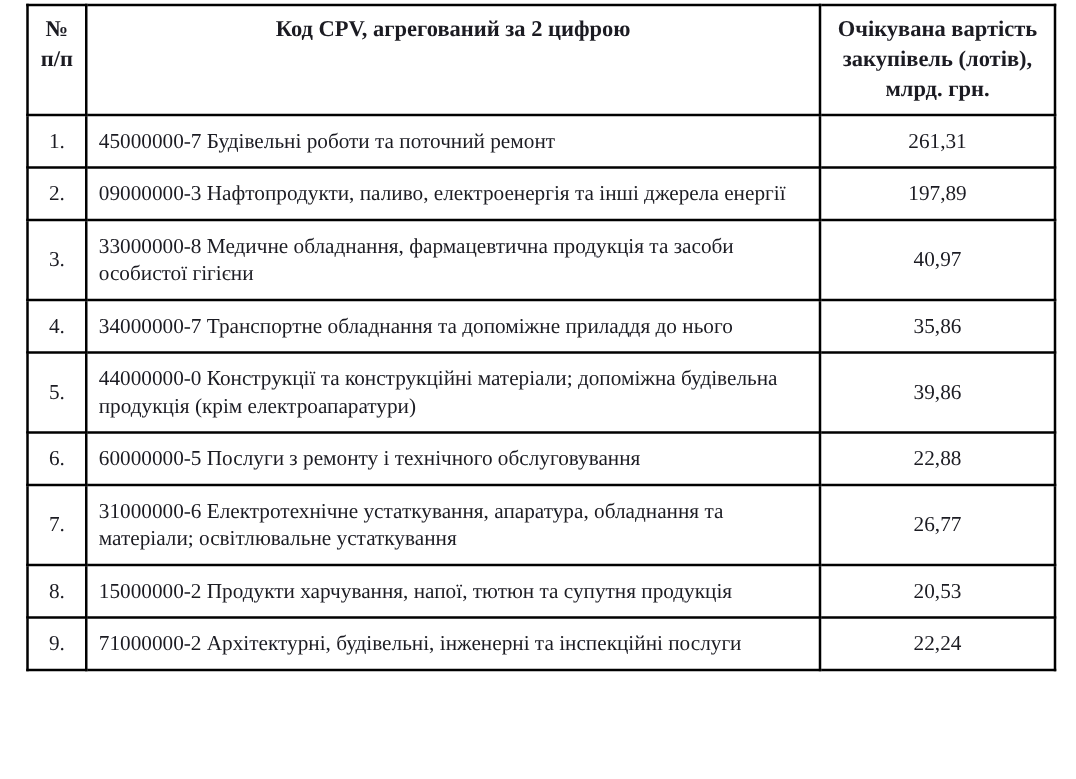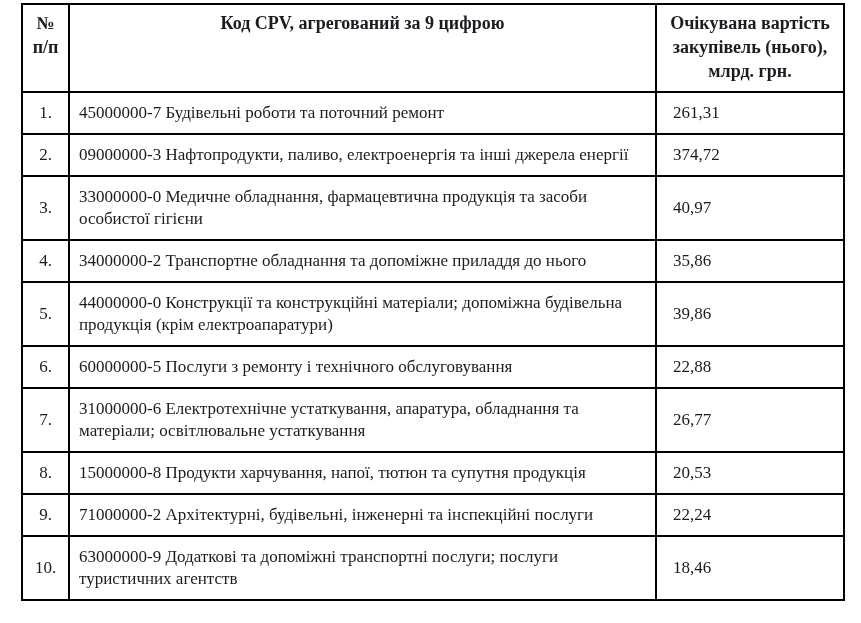--- a/index.html
+++ b/index.html
@@ -51,87 +51,82 @@
   .cpv-table td.num {
     text-align: center;
     padding: 9px 2px;
   }
   .cpv-table td.desc {
     text-align: left;
     padding-left: 9px;
     padding-right: 10px;
   }
   .cpv-table td.val {
-    text-align: left;
+    text-align: center;
   }
 </style>
 </head>
 <body>
 
 <div class="page">
   <table class="cpv-table">
     <colgroup>
       <col style="width:47px">
       <col style="width:587px">
       <col style="width:188px">
     </colgroup>
     <thead>
       <tr>
         <th class="col-num">№
 п/п</th>
-        <th class="col-cpv">Код CPV,  агрегований за 9 цифрою</th>
-        <th class="col-val">Очікувана вартість закупівель (нього), млрд. грн.</th>
+        <th class="col-cpv">Код CPV,  агрегований за 2 цифрою</th>
+        <th class="col-val">Очікувана вартість закупівель (лотів), млрд. грн.</th>
       </tr>
     </thead>
     <tbody>
       <tr>
         <td class="num">1.</td>
         <td class="desc">45000000-7 Будівельні роботи та поточний ремонт</td>
         <td class="val">261,31</td>
       </tr>
       <tr>
         <td class="num">2.</td>
         <td class="desc">09000000-3 Нафтопродукти, паливо, електроенергія та інші джерела енергії</td>
-        <td class="val">374,72</td>
+        <td class="val">197,89</td>
       </tr>
       <tr>
         <td class="num">3.</td>
-        <td class="desc">33000000-0 Медичне обладнання, фармацевтична продукція та засоби особистої гігієни</td>
+        <td class="desc">33000000-8 Медичне обладнання, фармацевтична продукція та засоби особистої гігієни</td>
         <td class="val">40,97</td>
       </tr>
       <tr>
         <td class="num">4.</td>
-        <td class="desc">34000000-2 Транспортне обладнання та допоміжне приладдя до нього</td>
+        <td class="desc">34000000-7 Транспортне обладнання та допоміжне приладдя до нього</td>
         <td class="val">35,86</td>
       </tr>
       <tr>
         <td class="num">5.</td>
         <td class="desc">44000000-0 Конструкції та конструкційні матеріали; допоміжна будівельна продукція (крім електроапаратури)</td>
         <td class="val">39,86</td>
       </tr>
       <tr>
         <td class="num">6.</td>
         <td class="desc">60000000-5 Послуги з ремонту і технічного обслуговування</td>
         <td class="val">22,88</td>
       </tr>
       <tr>
         <td class="num">7.</td>
         <td class="desc">31000000-6 Електротехнічне устаткування, апаратура, обладнання та матеріали; освітлювальне устаткування</td>
         <td class="val">26,77</td>
       </tr>
       <tr>
         <td class="num">8.</td>
-        <td class="desc">15000000-8 Продукти харчування, напої, тютюн та супутня продукція</td>
+        <td class="desc">15000000-2 Продукти харчування, напої, тютюн та супутня продукція</td>
         <td class="val">20,53</td>
       </tr>
       <tr>
         <td class="num">9.</td>
         <td class="desc">71000000-2 Архітектурні, будівельні, інженерні та інспекційні послуги</td>
         <td class="val">22,24</td>
       </tr>
-      <tr>
-        <td class="num">10.</td>
-        <td class="desc">63000000-9 Додаткові та допоміжні транспортні послуги; послуги туристичних агентств</td>
-        <td class="val">18,46</td>
-      </tr>
     </tbody>
   </table>
 </div>
 
 </body></html>

